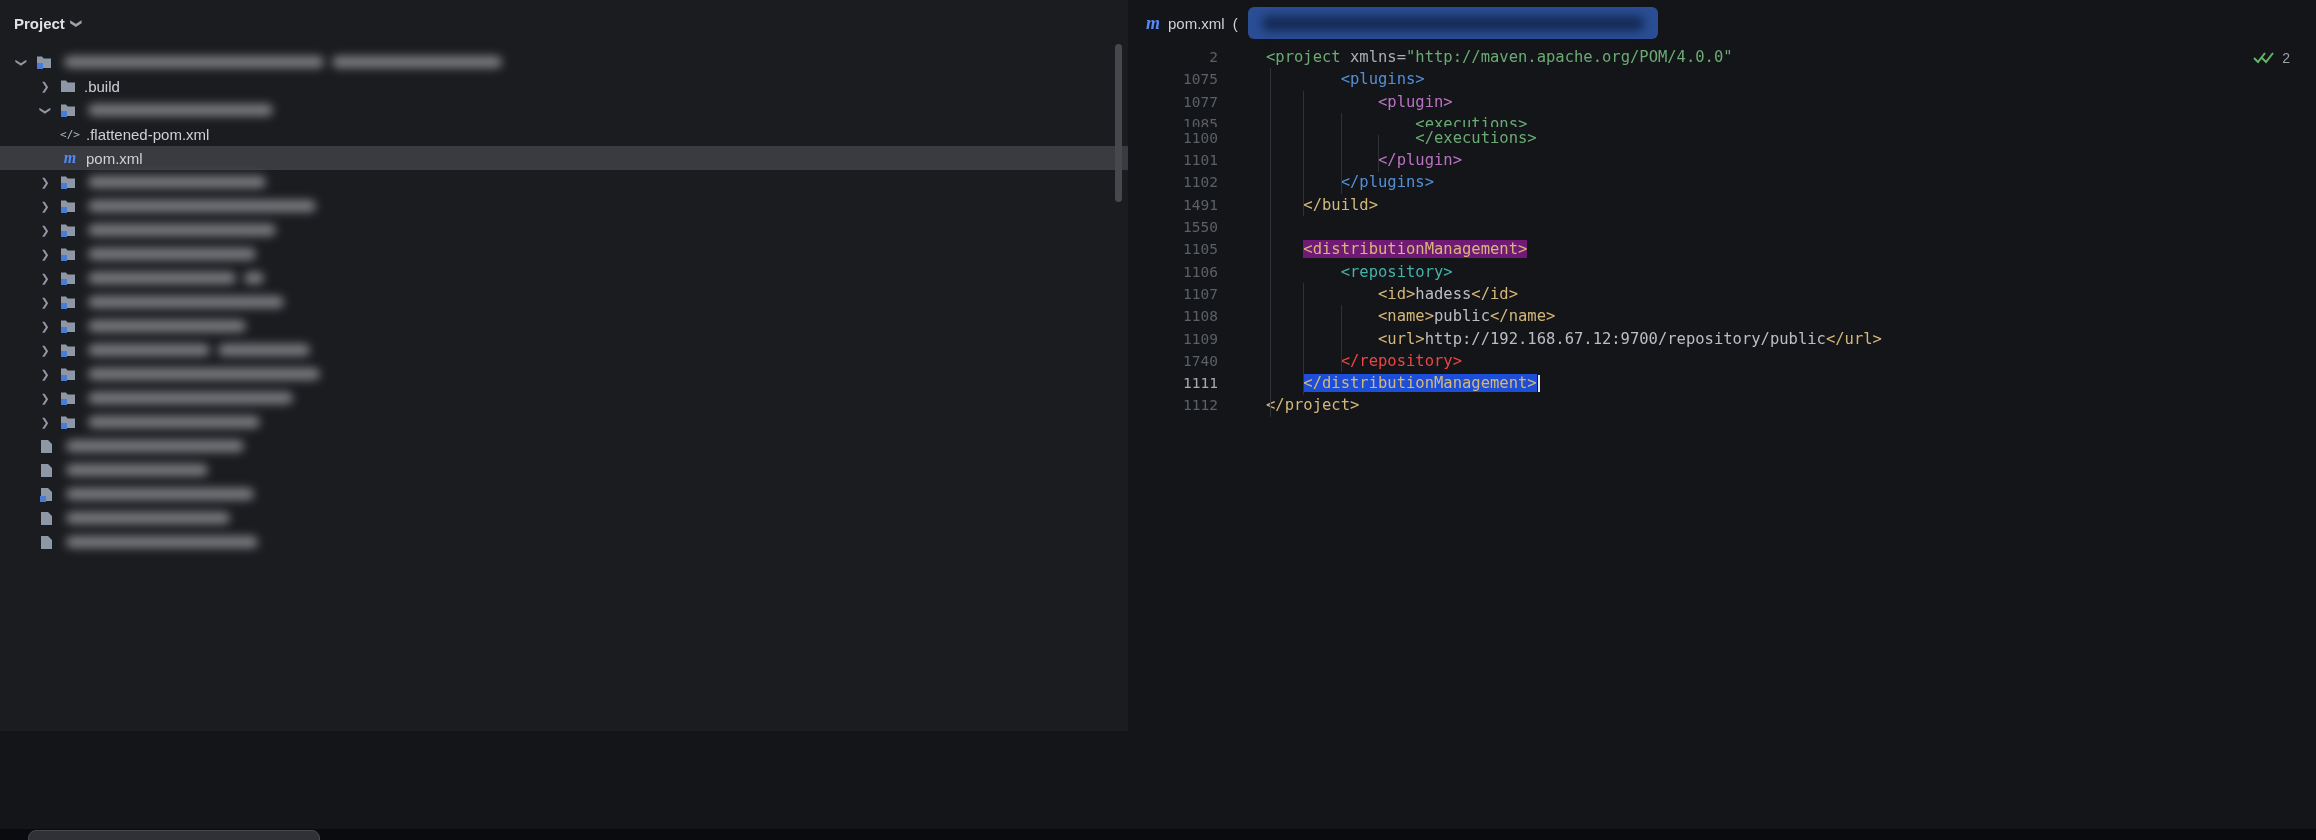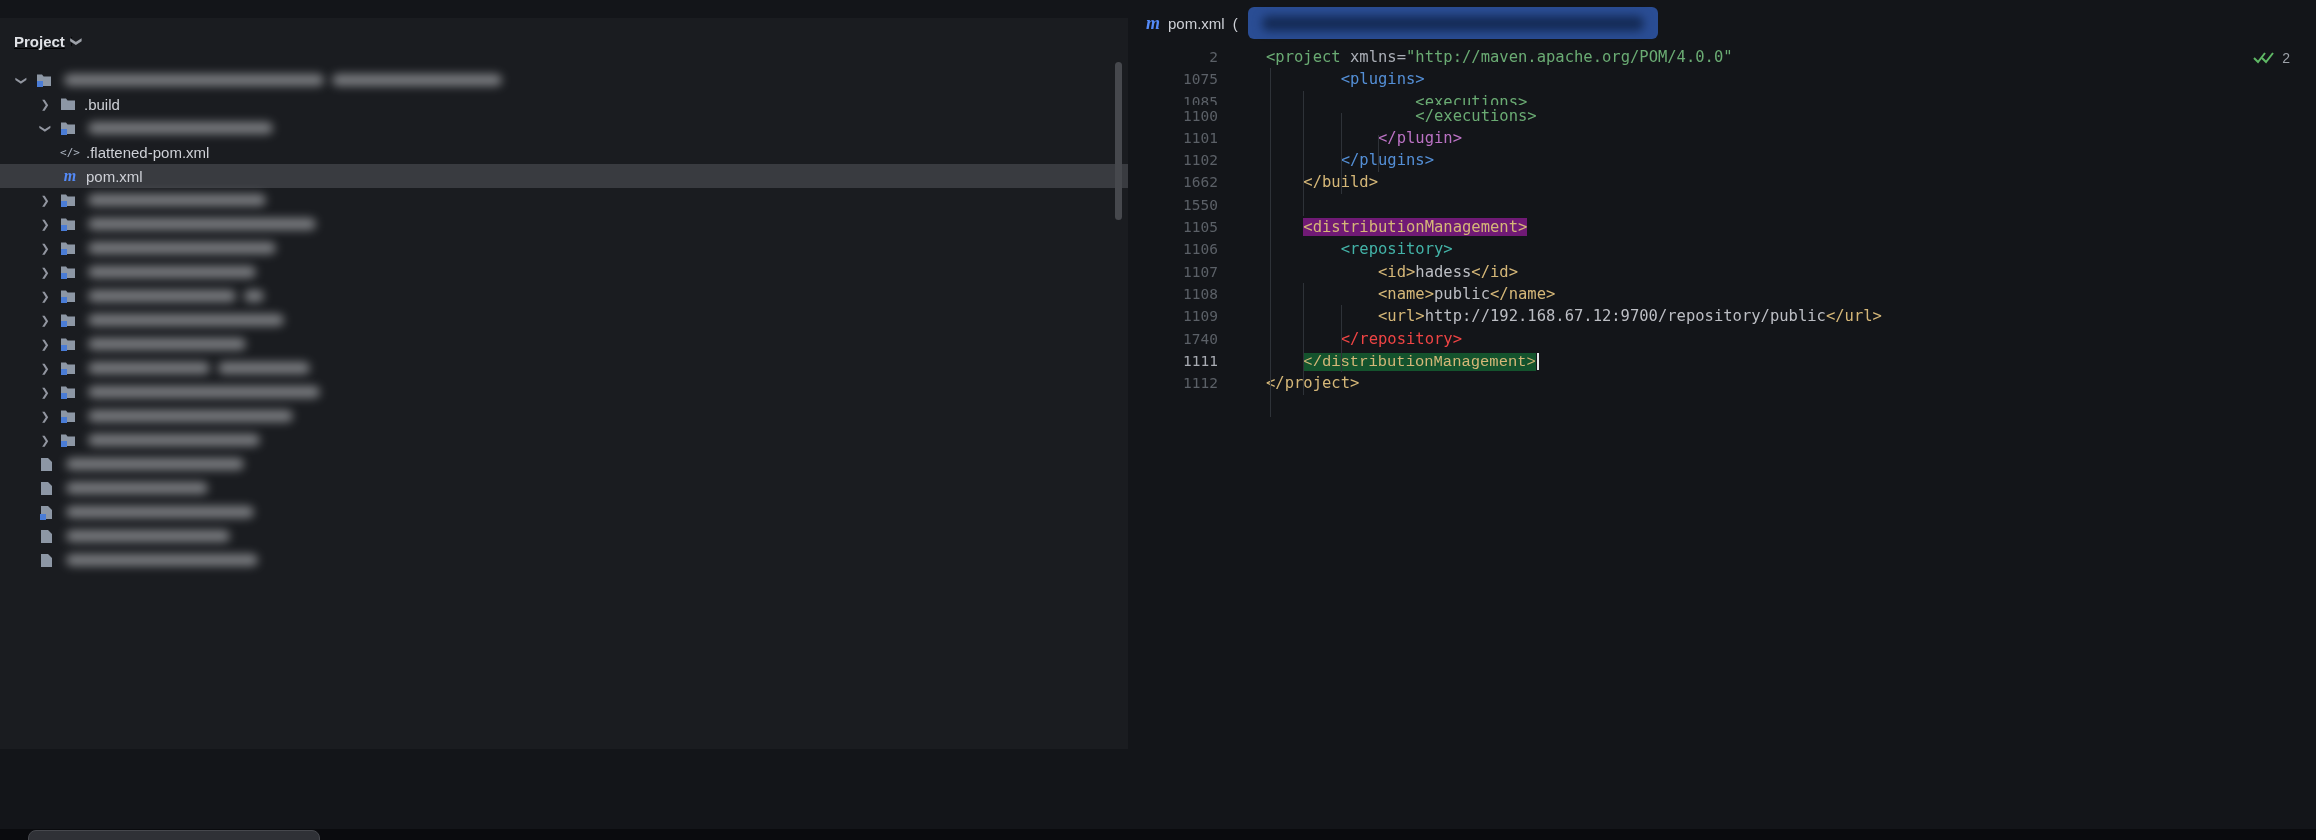--- a/index.html
+++ b/index.html
@@ -4,23 +4,22 @@
 <style>
   * { box-sizing: border-box; }
   html,body { margin:0; padding:0; }
   body {
     width:2316px; height:840px; overflow:hidden; position:relative;
     background:#131519; font-family:"Liberation Sans", sans-serif;
   }
 
   
   .project-panel {
-    position:absolute; left:0; top:18px; width:1128px; height:731px;
+    position:absolute; left:0; top:0; width:1128px; height:731px;
     background:#1a1c20;
-    text-decoration:underline;
   }
   .panel-header {
     height:46px; display:flex; align-items:center; gap:7px;
     padding-left:14px; color:#dfe1e5; font-size:15px; font-weight:700;
   }
   .hdr-chev { color:#9da1a8; font-size:11px; transform:rotate(90deg); display:inline-block; }
   .tree { position:absolute; top:50px; left:0; right:0; }
   .tree-row { height:24px; display:flex; align-items:center; font-size:15px; color:#ced0d6; cursor:default; }
   .tree-row.selected { background:#393b40; }
   .chev { width:22px; flex:none; text-align:center; color:#9296a0; font-size:11px; }
@@ -296,38 +295,42 @@
 
   <div class="code" id="code">
       <div class="code-line">
         <span class="gutter">2</span>
         <span class="src"><span style="color: rgb(106, 171, 115);">&lt;project </span><span style="color: rgb(169, 173, 181);">xmlns=</span><span style="color: rgb(106, 171, 115);">"http://maven.apache.org/POM/4.0.0"</span></span>
       </div>
       <div class="code-line">
         <span class="gutter">1075</span>
         <span class="src"><span style="color: rgb(84, 143, 214);">        &lt;plugins&gt;</span></span>
       </div>
+      <div class="code-line">
+        <span class="gutter">1077</span>
+        <span class="src"><span style="color: rgb(187, 114, 196);">            &lt;plugin&gt;</span></span>
+      </div>
       <div class="code-line cut">
         <span class="gutter">1085</span>
         <span class="src"><span style="color: rgb(106, 171, 115);">                &lt;executions&gt;</span></span>
       </div>
       <div class="code-line">
         <span class="gutter">1100</span>
         <span class="src"><span style="color: rgb(106, 171, 115);">                &lt;/executions&gt;</span></span>
       </div>
       <div class="code-line">
         <span class="gutter">1101</span>
         <span class="src"><span style="color: rgb(187, 114, 196);">            &lt;/plugin&gt;</span></span>
       </div>
       <div class="code-line">
         <span class="gutter">1102</span>
         <span class="src"><span style="color: rgb(84, 143, 214);">        &lt;/plugins&gt;</span></span>
       </div>
       <div class="code-line">
-        <span class="gutter">1662</span>
+        <span class="gutter">1491</span>
         <span class="src"><span style="color: rgb(213, 183, 120);">    &lt;/build&gt;</span></span>
       </div>
       <div class="code-line">
         <span class="gutter">1550</span>
         <span class="src"></span>
       </div>
       <div class="code-line">
         <span class="gutter">1105</span>
         <span class="src"><span style="color: rgb(188, 190, 196);">    </span><span style="color: rgb(213, 183, 120); background: #701a75;">&lt;distributionManagement&gt;</span></span>
       </div>
@@ -346,21 +349,21 @@
       <div class="code-line">
         <span class="gutter">1109</span>
         <span class="src"><span style="color: rgb(188, 190, 196);">            </span><span style="color: rgb(213, 183, 120);">&lt;url&gt;</span><span style="color: rgb(188, 190, 196);">http://192.168.67.12:9700/repository/public</span><span style="color: rgb(213, 183, 120);">&lt;/url&gt;</span></span>
       </div>
       <div class="code-line">
         <span class="gutter">1740</span>
         <span class="src"><span style="color: #ef4444; margin-top: 43px;">        &lt;/repository&gt;</span></span>
       </div>
       <div class="code-line current">
         <span class="gutter">1111</span>
-        <span class="src"><span style="color: rgb(188, 190, 196);">    </span><span style="color: rgb(213, 183, 120); background: #14532d; font-family: Liberation Mono, monospace;">&lt;/distributionManagement&gt;</span><span class="caret"></span></span>
+        <span class="src"><span style="color: rgb(188, 190, 196);">    </span><span style="color: rgb(213, 183, 120); background: #1d4ed8;">&lt;/distributionManagement&gt;</span><span class="caret"></span></span>
       </div>
       <div class="code-line">
         <span class="gutter">1112</span>
         <span class="src"><span style="color: rgb(213, 183, 120);">&lt;/project&gt;</span></span>
       </div>
     </div>
 
   <div class="guide" style="left:142px; top:68px;  height:349px;"></div>
   <div class="guide" style="left:175px; top:91px;  height:125px;"></div>
   <div class="guide" style="left:213px; top:113px; height:81px;"></div>

